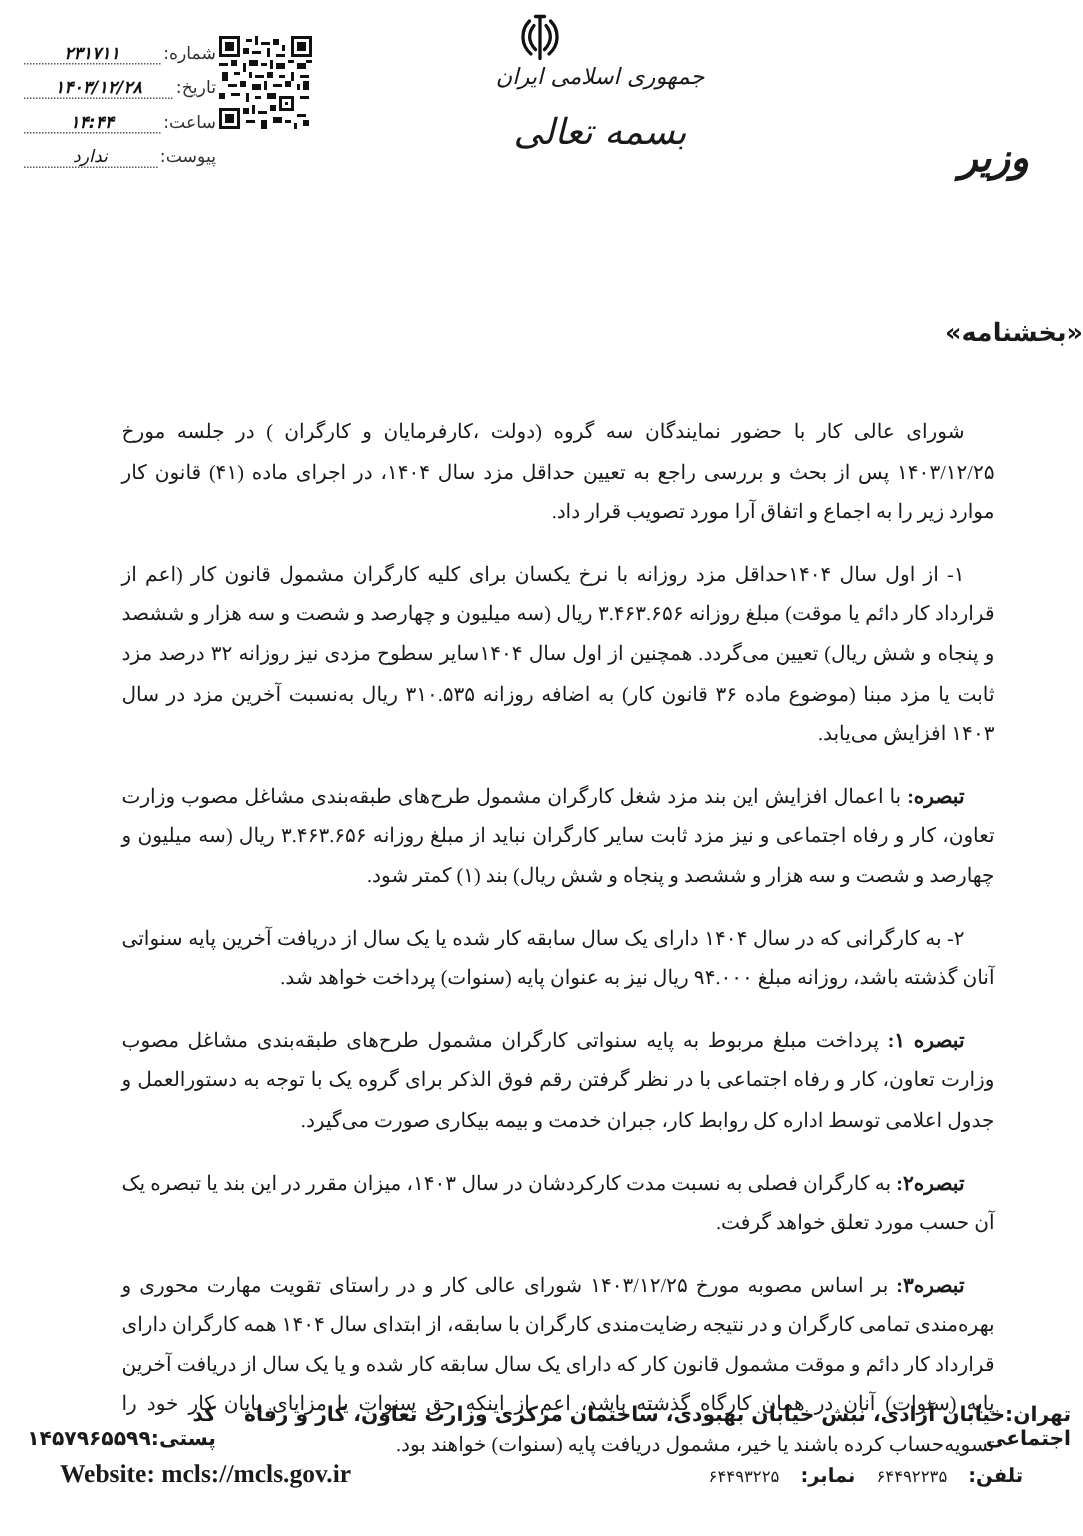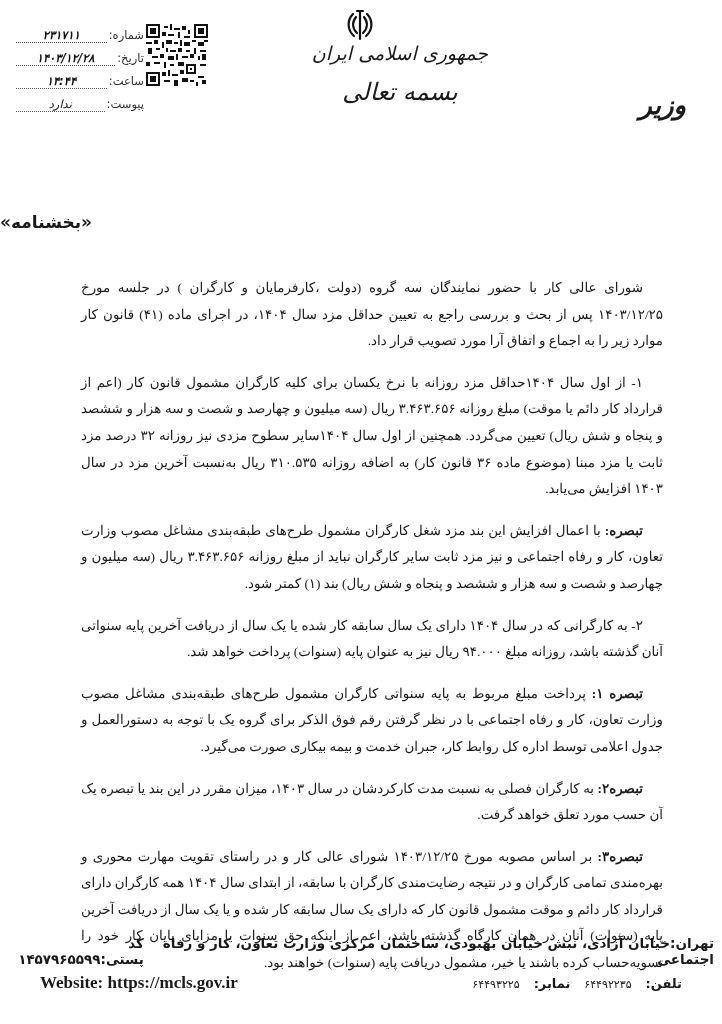--- a/index.html
+++ b/index.html
@@ -15,26 +15,26 @@
   .meta-label { color: #333; white-space: nowrap; }
   .meta-dots { flex: 1; border-bottom: 1px dotted #555; margin: 0 2px; height: 11px; display: flex; justify-content: center; align-items: flex-end; }
   .meta-val { font-size: 11.5px; font-weight: bold; color: #111; line-height: 1; direction: rtl; font-style: italic; }
 
   
   .qr { left: 146px; top: 24px; width: 62px; height: 62px; }
 
   
   .emblem { left: 345px; top: 8px; width: 30px; height: 34px; }
   .header-block { left: 280px; top: 40px; width: 240px; text-align: center; font-family: "DejaVu Serif", serif; }
-  .republic { font-size: 19px; font-style: italic; margin-top: 2px; }
+  .republic { font-size: 15px; font-style: italic; margin-top: 2px; }
   .ministry { font-size: 19px; font-style: italic; margin-top: 4px; letter-spacing: 0.5px; }
   .bismillah { font-size: 24px; font-style: italic; margin-top: 14px; }
   .minister { right: 36px; top: 90px; font-family: Liberation Sans, sans-serif; font-size: 26px; font-weight: bold; font-style: italic; }
 
-  .title { left: 0; width: 722px; top: 212px; text-align: left; font-size: 17px; font-weight: 900; }
+  .title { left: 0; width: 722px; top: 212px; text-align: right; font-size: 17px; font-weight: 900; }
 
   
   .body-text { left: 66px; right: 44px; top: 260px; direction: rtl; text-align: justify; font-size: 13.4px; line-height: 26.6px; }
   .para { margin: 15px; text-indent: 20px; font-family: Liberation Serif, serif; }
   .para b { font-weight: bold; }
 
   
   .footer-1 { left: 8px; right: 8px; top: 935px; display: flex; justify-content: space-between; direction: rtl; font-size: 13.5px; font-weight: bold; }
   .footer-2 { left: 40px; right: 40px; top: 973px; display: flex; justify-content: space-between; direction: rtl; align-items: baseline; }
   .phones { font-size: 13px; font-weight: bold; display: flex; gap: 14px; align-items: baseline; }
@@ -180,14 +180,14 @@
     <span>کد پستی:</span><span>۱۴۵۷۹۶۵۵۹۹</span>
   </span>
 </div>
 <div class="abs footer-2">
   <span class="phones">
     <span>تلفن:</span>
     <span class="num">۶۴۴۹۲۲۳۵</span>
     <span>نمابر:</span>
     <span class="num">۶۴۴۹۳۲۲۵</span>
   </span>
-  <span class="website">Website: https://mcls.gov.ir</span>
+  <span class="website">Website: mcls://mcls.gov.ir</span>
 </div>
 
 </body></html>

